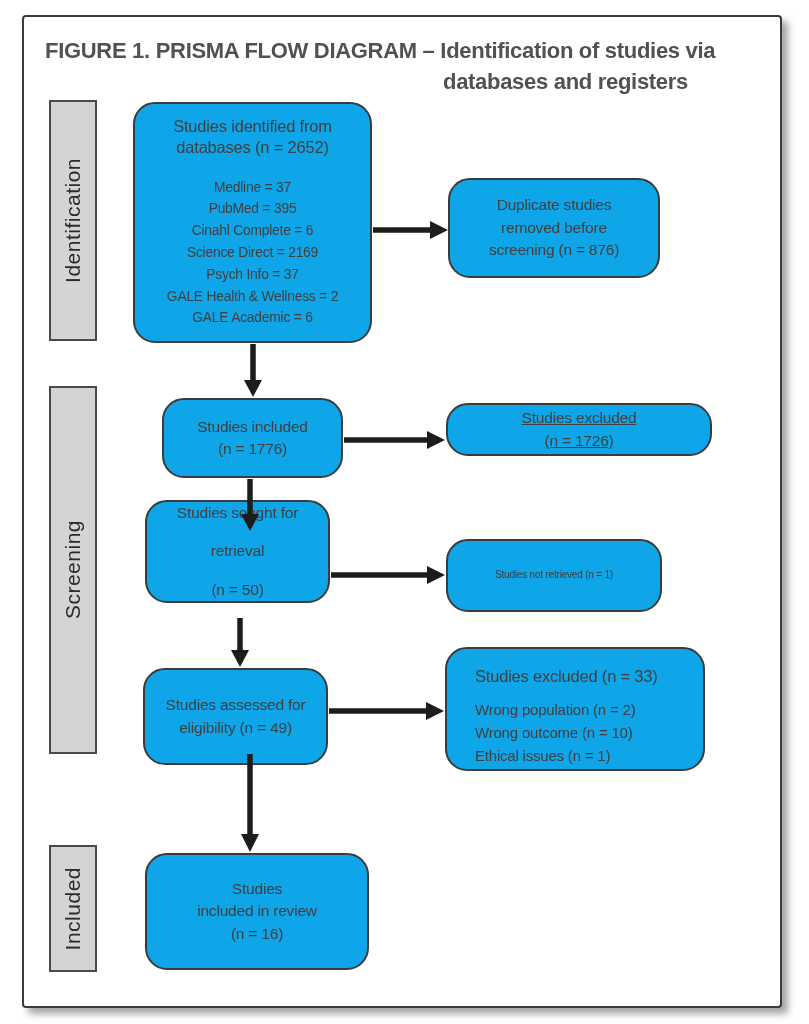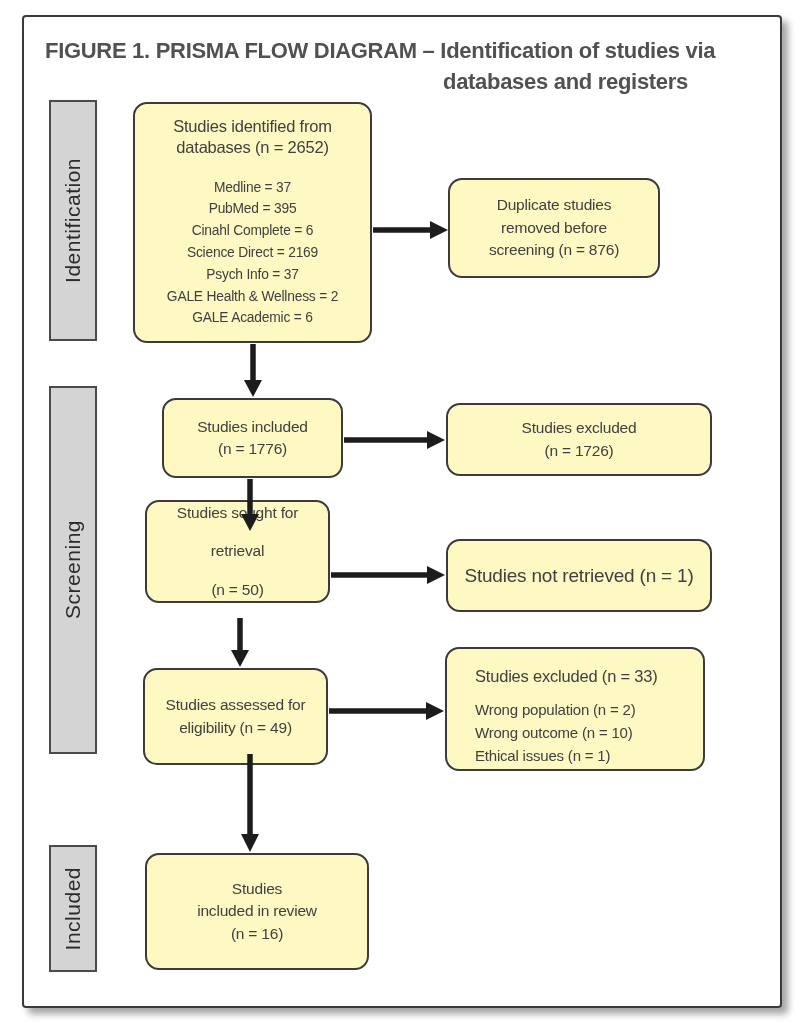--- a/index.html
+++ b/index.html
@@ -53,42 +53,42 @@
     letter-spacing: 0.5px;
     white-space: nowrap;
   }
   .stage.identification { top: 100px; height: 241px; }
   .stage.screening      { top: 386px; height: 368px; }
   .stage.included       { top: 845px; height: 127px; }
 
   .box {
     position: absolute;
     box-sizing: border-box;
-    background: #fef9c3;
+    background: #0ea5e9;
     border: 2px solid #3b3b3b;
-    border-radius: 14px;
+    border-radius: 22px;
     display: flex;
     flex-direction: column;
     justify-content: center;
     align-items: center;
     text-align: center;
     font-size: 15px;
     line-height: 1.45;
     color: #404040;
     letter-spacing: -0.2px;
   }
   .box-identified { left: 133px; top: 102px; width: 239px; height: 241px; padding: 10px 8px; }
   .box-identified .bx-title { font-size: 16.5px; line-height: 1.3; }
   .box-identified .sources { margin-top: 18px; font-size: 13.8px; line-height: 1.58; }
 
   .box-duplicates    { left: 448px; top: 178px; width: 212px; height: 100px; font-size: 15.5px; }
   .box-screened      { left: 162px; top: 398px; width: 181px; height: 80px;  font-size: 15.5px; }
-  .box-excluded-scr  { left: 446px; top: 403px; width: 266px; height: 73px;  font-size: 15.5px; }
+  .box-excluded-scr  { left: 446px; top: 403px; width: 266px; height: 53px;  font-size: 15.5px; text-decoration: underline; }
   .box-sought        { left: 145px; top: 500px; width: 185px; height: 103px;  font-size: 15.5px; justify-content: space-between; }
-  .box-not-retrieved { left: 446px; top: 539px; width: 266px; height: 73px;  font-size: 19px; }
+  .box-not-retrieved { left: 446px; top: 539px; width: 216px; height: 73px;  font-size: 10px; }
   .box-assessed      { left: 143px; top: 668px; width: 185px; height: 97px;  font-size: 15.5px; }
   .box-included      { left: 145px; top: 853px; width: 224px; height: 117px; font-size: 15.5px; }
 
   .box-excluded-elig {
     left: 445px; top: 647px; width: 260px; height: 124px;
     align-items: flex-start; text-align: left;
     padding: 16px 12px 14px 28px;
     justify-content: flex-start;
   }
   .box-excluded-elig .bx-title { font-size: 16.5px; margin-bottom: 9px; }

